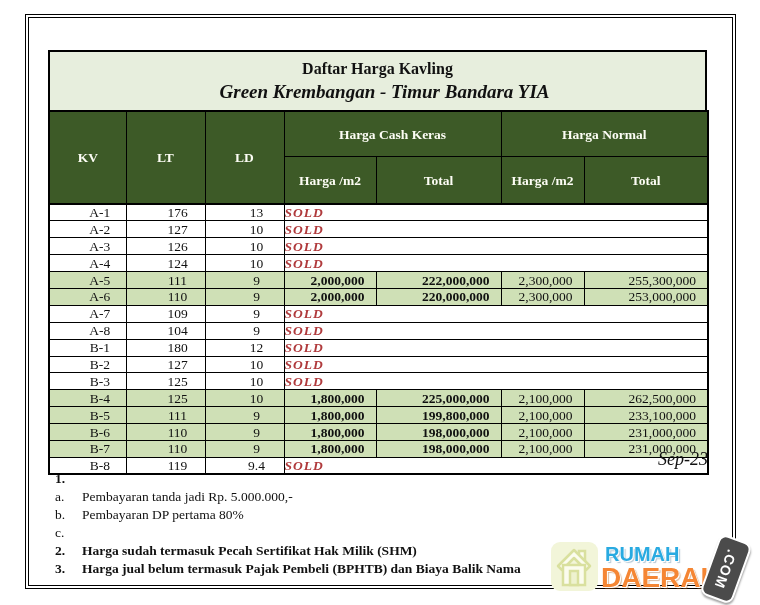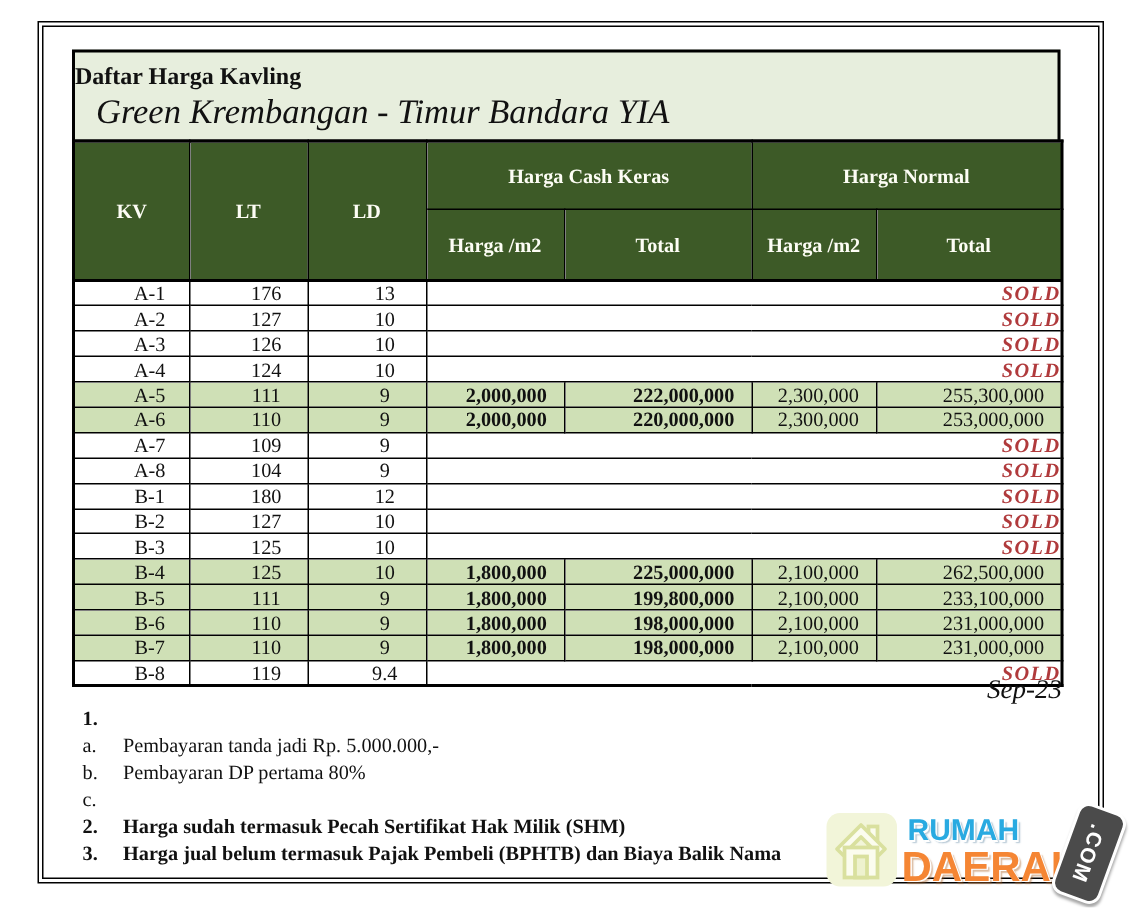--- a/index.html
+++ b/index.html
@@ -22,25 +22,27 @@
     border: 1px solid #000;
   }
   
   .sheet {
     position: absolute; left: 48px; top: 33px; width: 659px;
   }
   .title-block {
     border: 2px solid #000;
     background: var(--title-bg);
     height: 51px;
+    text-align: center;
     padding-top: 7px;
     box-sizing: content-box;
+    margin-top: 17px;
   }
   .title-line1 { font-size: 16px; font-weight: bold; line-height: 20px; }
-  .title-line2 { font-size: 23px; font-weight: normal; font-style: italic; line-height: 26px; padding-left: 14px; }
+  .title-line2 { font-size: 19px; font-weight: bold; font-style: italic; line-height: 26px; padding-left: 14px; }
 
   table.price {
     width: 100%;
     border-collapse: collapse;
     border: 2px solid #000;
     margin-top: -2px;
     table-layout: fixed;
   }
   table.price th, table.price td {
     border: 1px solid #000;
@@ -58,21 +60,21 @@
   }
   thead tr.group-row th { height: 44px; }
   thead tr.sub-row th { height: 46px; }
   thead { border-bottom: 2px solid #000; }
   tbody tr { height: 16.9px; }
   tbody td.c { text-align: center; padding-left: 24px; }
   tbody td.num { text-align: right; padding-right: 11px; }
   tbody td.b { font-weight: bold; }
   tbody tr.hl td { background: var(--row-hl); }
   tbody td.sold {
-    text-align: right;
+    text-align: left;
     color: var(--sold);
     font-weight: bold;
     font-style: italic;
     letter-spacing: 1px;
   }
   .date-label {
     position: absolute;
     top: 449px; right: 52px;
     font-style: italic;
     font-size: 18px;

